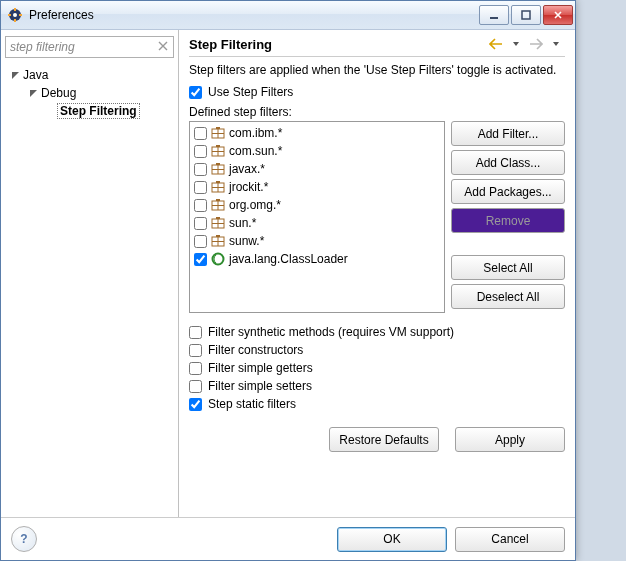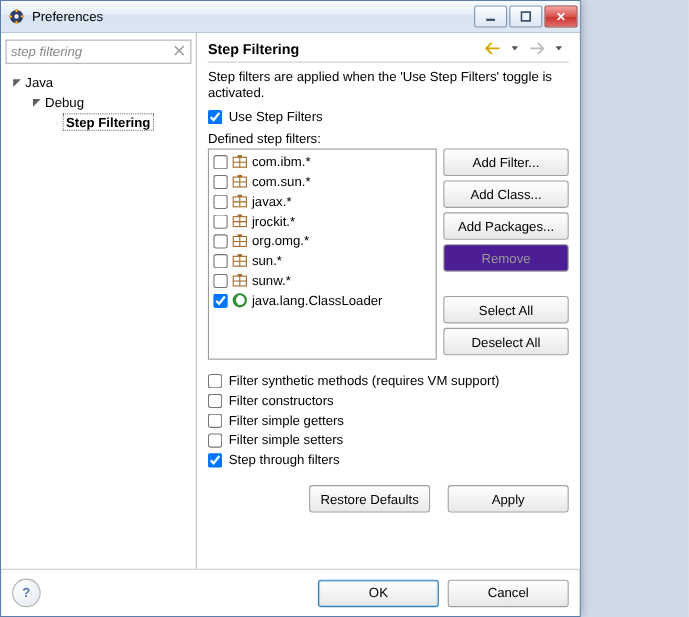--- a/index.html
+++ b/index.html
@@ -4,21 +4,21 @@
 <style>
   html, body {
     margin: 0;
     padding: 0;
     font-family: "Segoe UI", Tahoma, sans-serif;
     font-size: 12px;
     background: #d0dae6;
     color: #000;
   }
   .window {
-    width: 528px;
+    width: 576px;
     height: 561px;
     box-sizing: border-box;
     background: #fff;
     border: 1px solid #5a7daa;
     box-shadow: 0 0 8px rgba(0,0,0,0.3);
     display: flex;
     flex-direction: column;
     position: relative;
   }
   
@@ -488,21 +488,21 @@
           <div class="chk-row">
             <input type="checkbox" style="">
             <span>Filter simple getters</span>
           </div>
           <div class="chk-row">
             <input type="checkbox" style="">
             <span>Filter simple setters</span>
           </div>
           <div class="chk-row">
             <input type="checkbox" checked="" style="">
-            <span>Step through filters</span>
+            <span>Step static filters</span>
           </div>
         </div>
 
       <div class="bottom-btns">
         <div class="std-btn w">Restore Defaults</div>
         <div class="std-btn w">Apply</div>
       </div>
     </div>
   </div>
 

